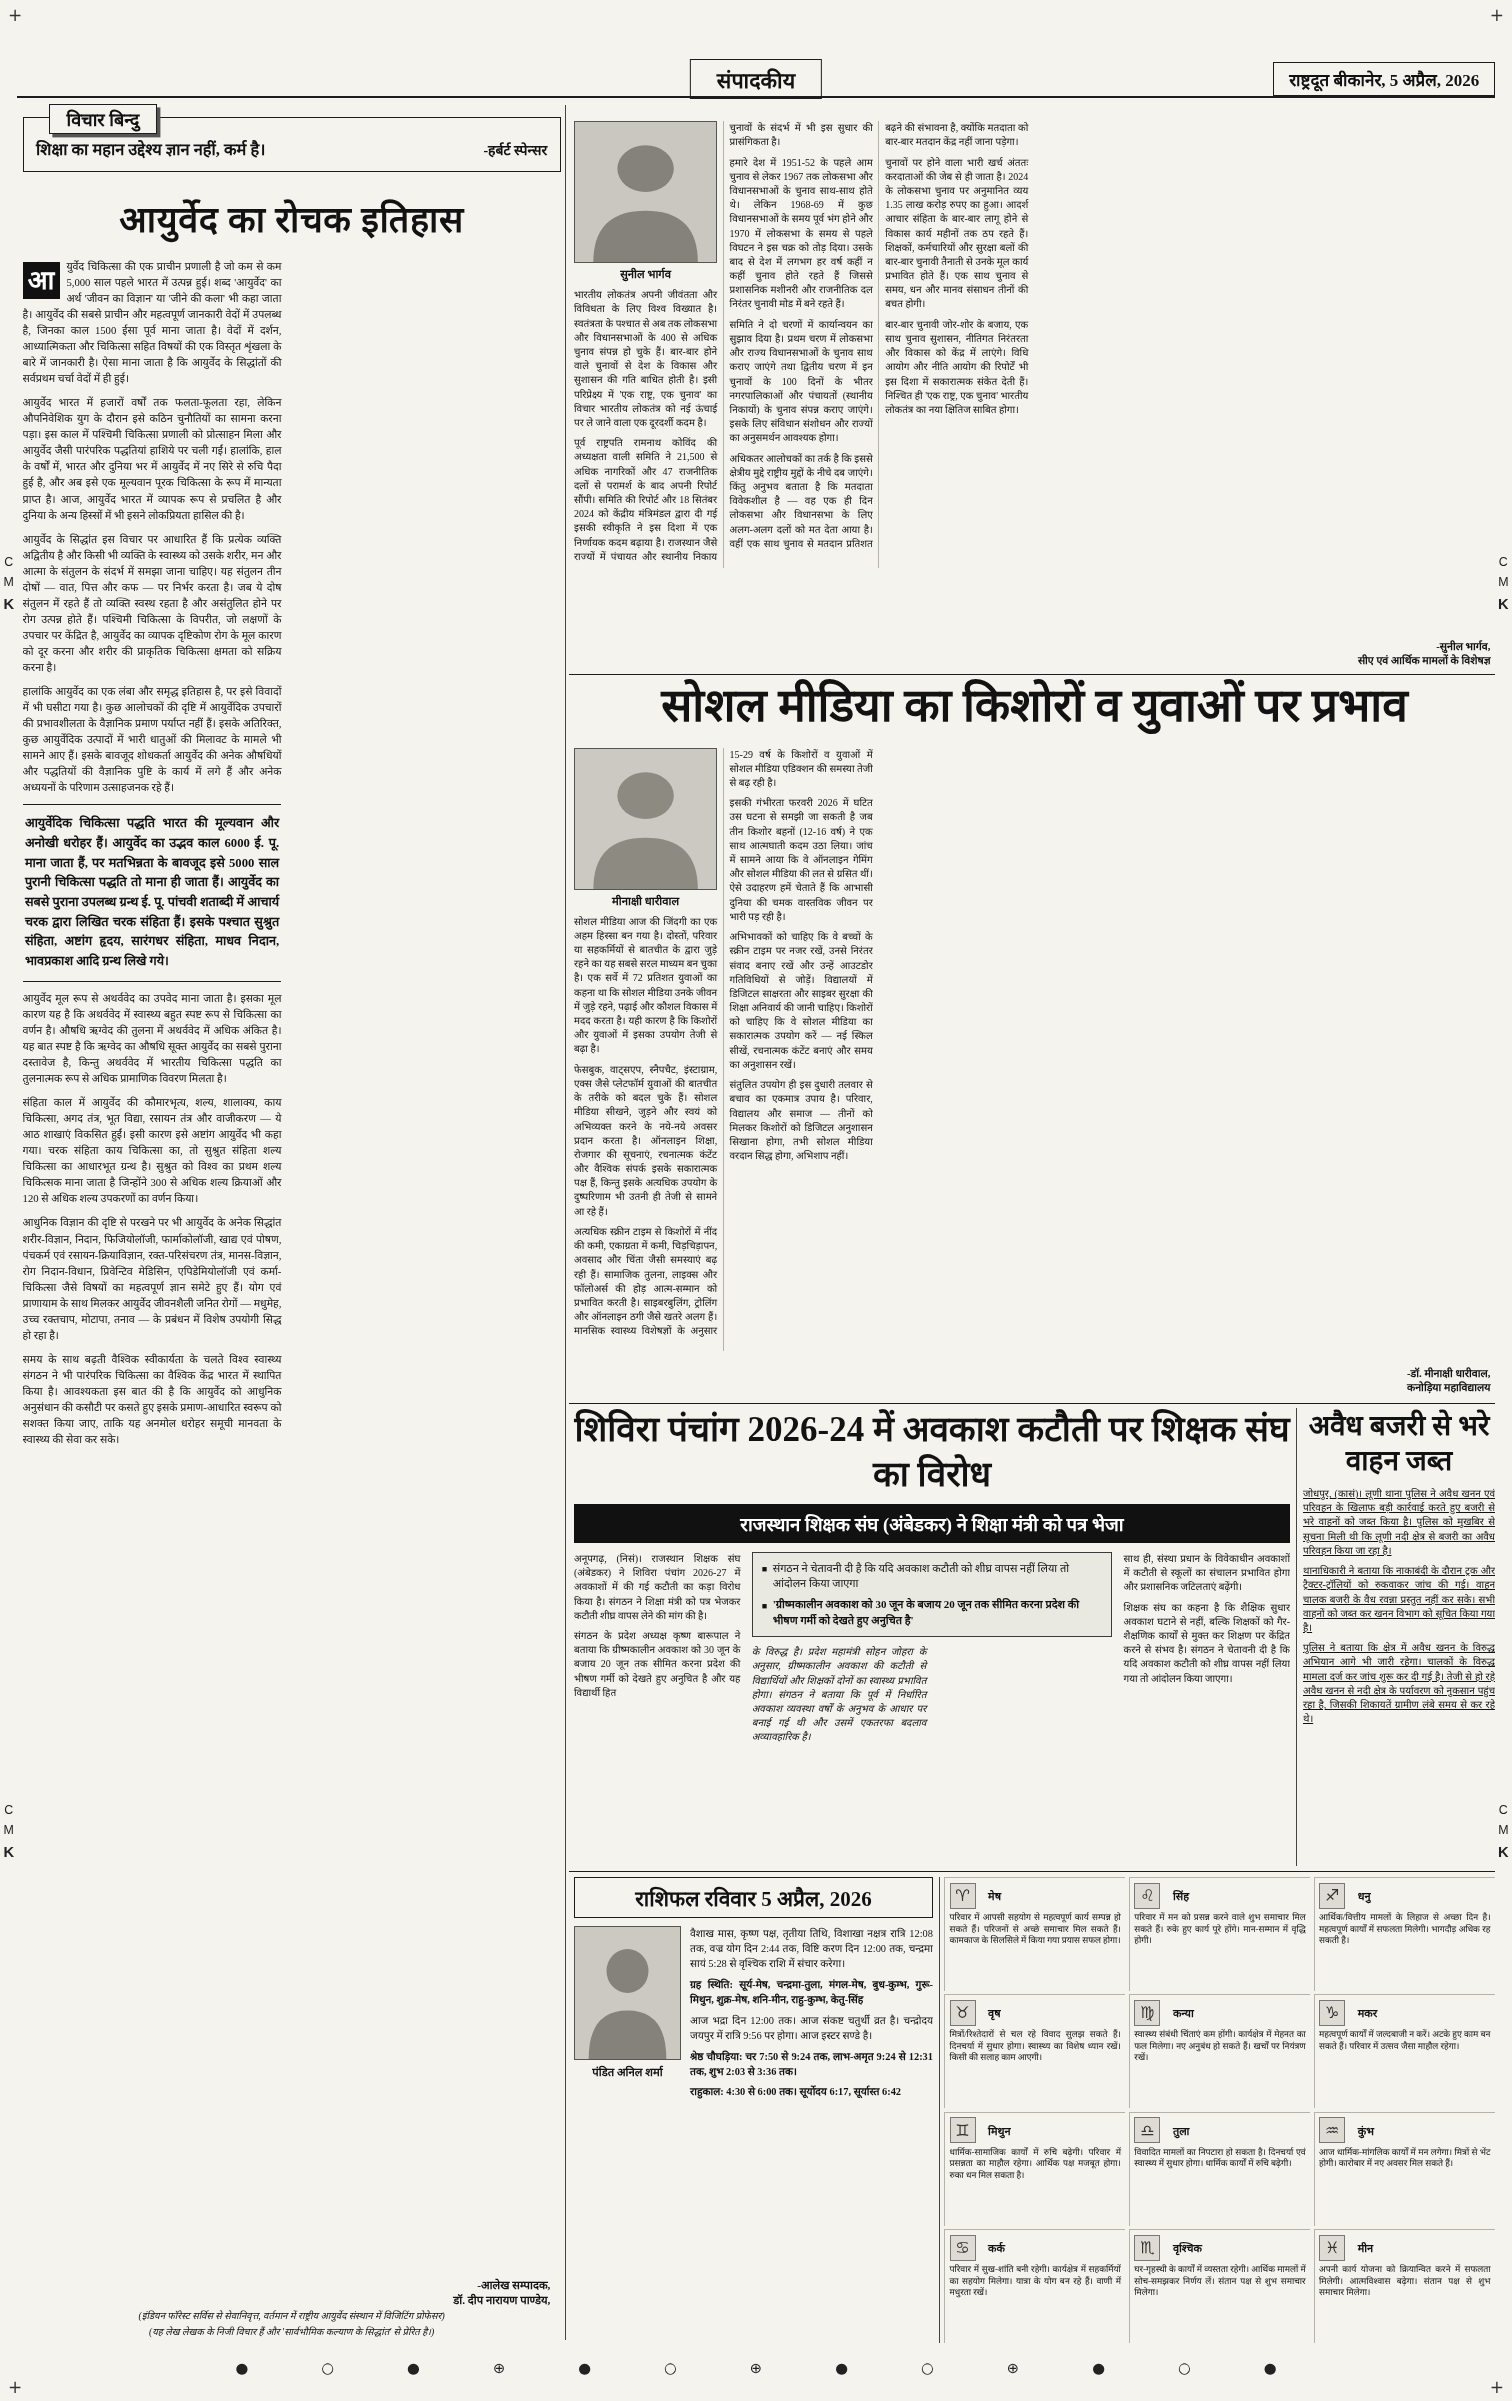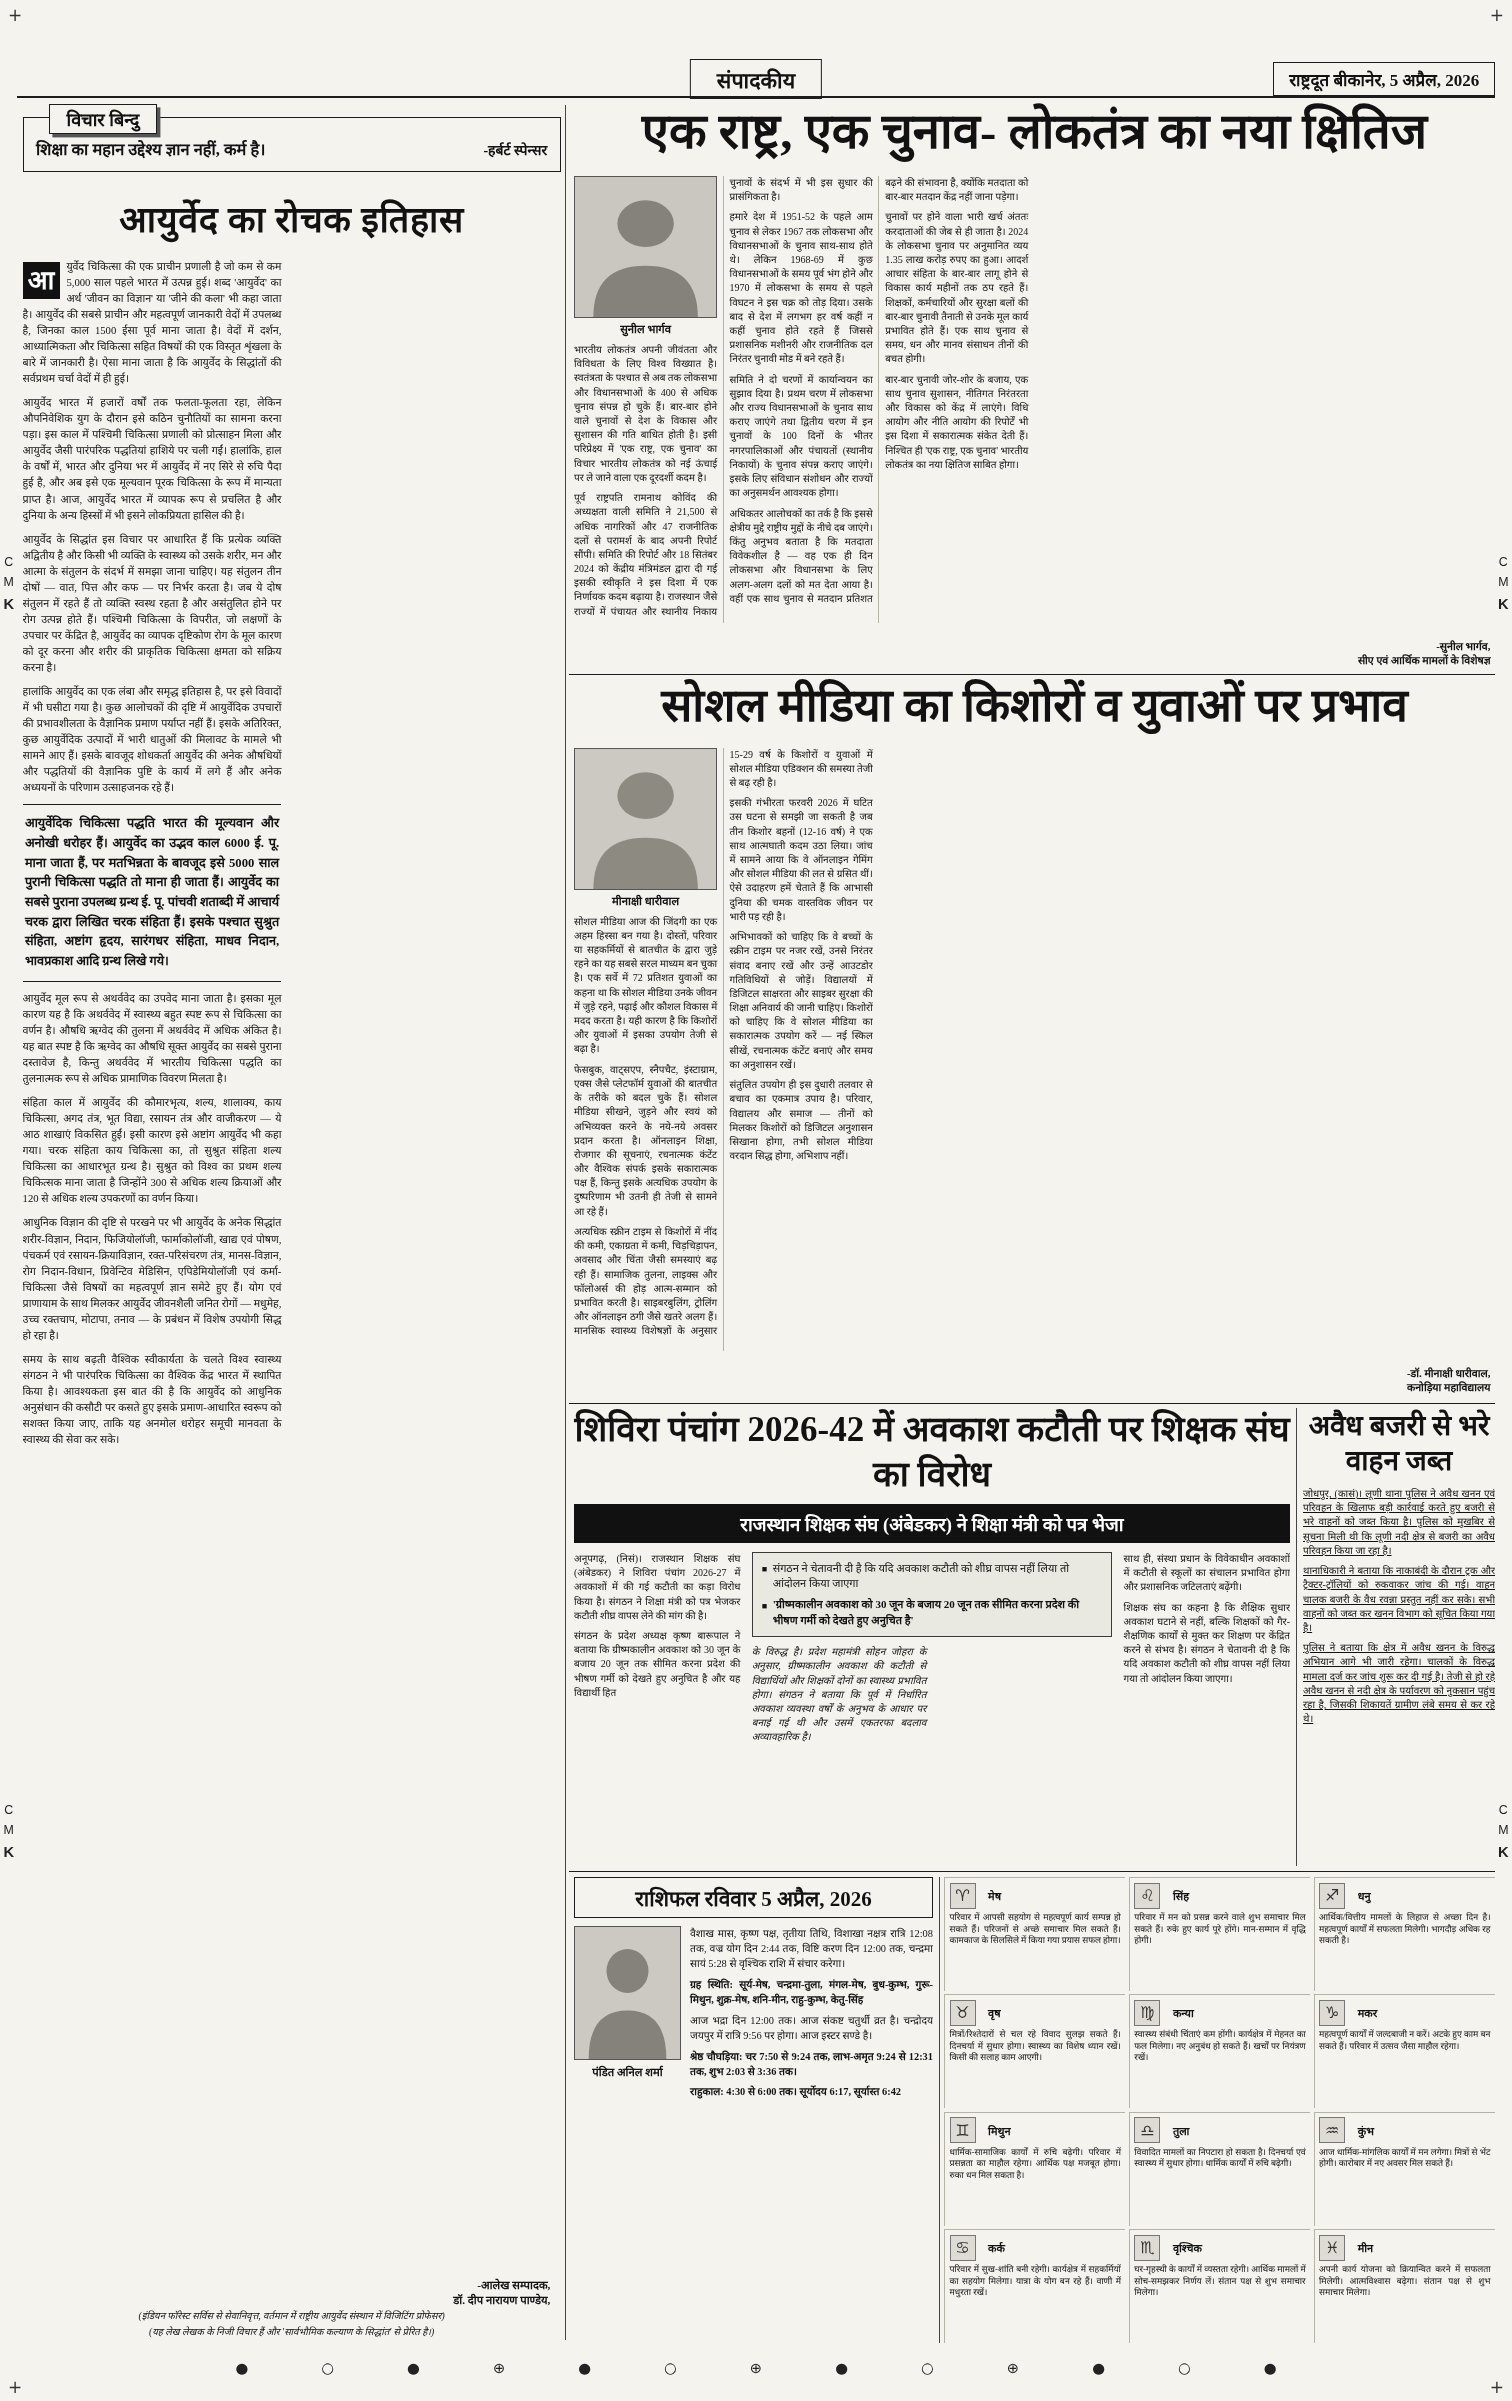--- a/index.html
+++ b/index.html
@@ -179,21 +179,20 @@
       <div class="nm">-आलेख सम्पादक,</div>
       <div class="nm">डॉ. दीप नारायण पाण्डेय,</div>
       <div class="note">(इंडियन फॉरेस्ट सर्विस से सेवानिवृत्त, वर्तमान में राष्ट्रीय आयुर्वेद संस्थान में विजिटिंग प्रोफेसर)</div>
       <div class="note">(यह लेख लेखक के निजी विचार हैं और 'सार्वभौमिक कल्याण के सिद्धांत' से प्रेरित है।)</div>
     </div>
   </div>
 
   <div class="vrule" style="left:565px; top:105px; height:2235px;"></div>
 
   <div class="art1">
-    <h1>एक राष्ट्र, एक चुनाव- लोकतंत्र का नया क्षितिज</h1>
     <div class="body cols bodytext">
       <div class="photo-wrap">
         <div class="photo">
           <svg viewBox="0 0 100 120" preserveAspectRatio="none">
             <rect width="100" height="120" fill="#c9c7c0"></rect>
             <circle cx="50" cy="40" r="20" fill="#84827a"></circle>
             <path d="M13 120 Q13 76 50 76 Q87 76 87 120 Z" fill="#84827a"></path>
           </svg>
         </div>
         <div class="caption">सुनील भार्गव</div>
@@ -238,21 +237,21 @@
         </div>
     </div>
     <div class="byline">
       <div>-डॉ. मीनाक्षी धारीवाल,</div>
       <div>कनोड़िया महाविद्यालय</div>
     </div>
   </div>
   <div class="hrule" style="left:569px; top:1403px; width:926px; height:1.1px;"></div>
 
   <div class="art3">
-    <h1>शिविरा पंचांग 2026-42 में अवकाश कटौती पर शिक्षक संघ का विरोध</h1>
+    <h1>शिविरा पंचांग 2026-24 में अवकाश कटौती पर शिक्षक संघ का विरोध</h1>
     <div class="blackbar">राजस्थान शिक्षक संघ (अंबेडकर) ने शिक्षा मंत्री को पत्र भेजा</div>
     <div class="row bodytext">
       <div class="sidecol">
           <p>अनूपगढ़, (निसं)। राजस्थान शिक्षक संघ (अंबेडकर) ने शिविरा पंचांग 2026-27 में अवकाशों में की गई कटौती का कड़ा विरोध किया है। संगठन ने शिक्षा मंत्री को पत्र भेजकर कटौती शीघ्र वापस लेने की मांग की है।</p>
           <p>संगठन के प्रदेश अध्यक्ष कृष्ण बारूपाल ने बताया कि ग्रीष्मकालीन अवकाश को 30 जून के बजाय 20 जून तक सीमित करना प्रदेश की भीषण गर्मी को देखते हुए अनुचित है और यह विद्यार्थी हित</p>
         </div>
       <div class="mid">
         <div class="bulletbox">
           <p>
             <span class="bmark">■</span>

